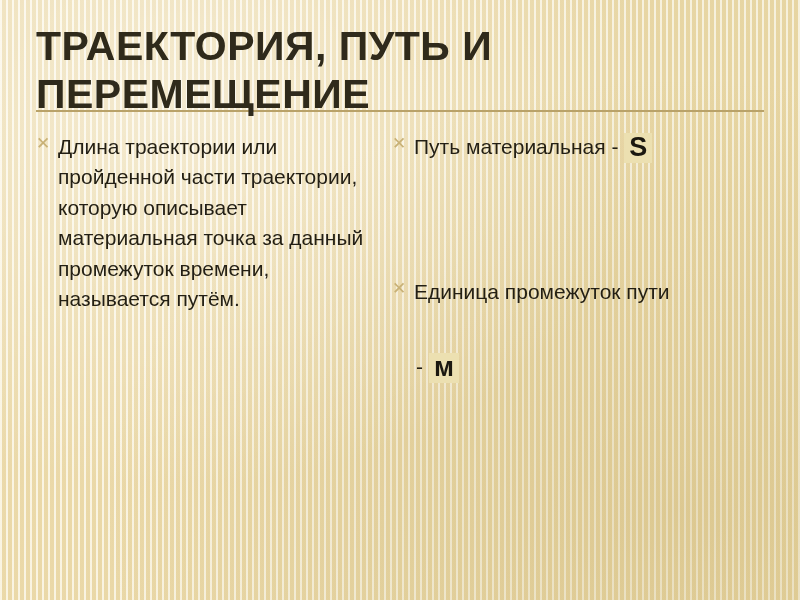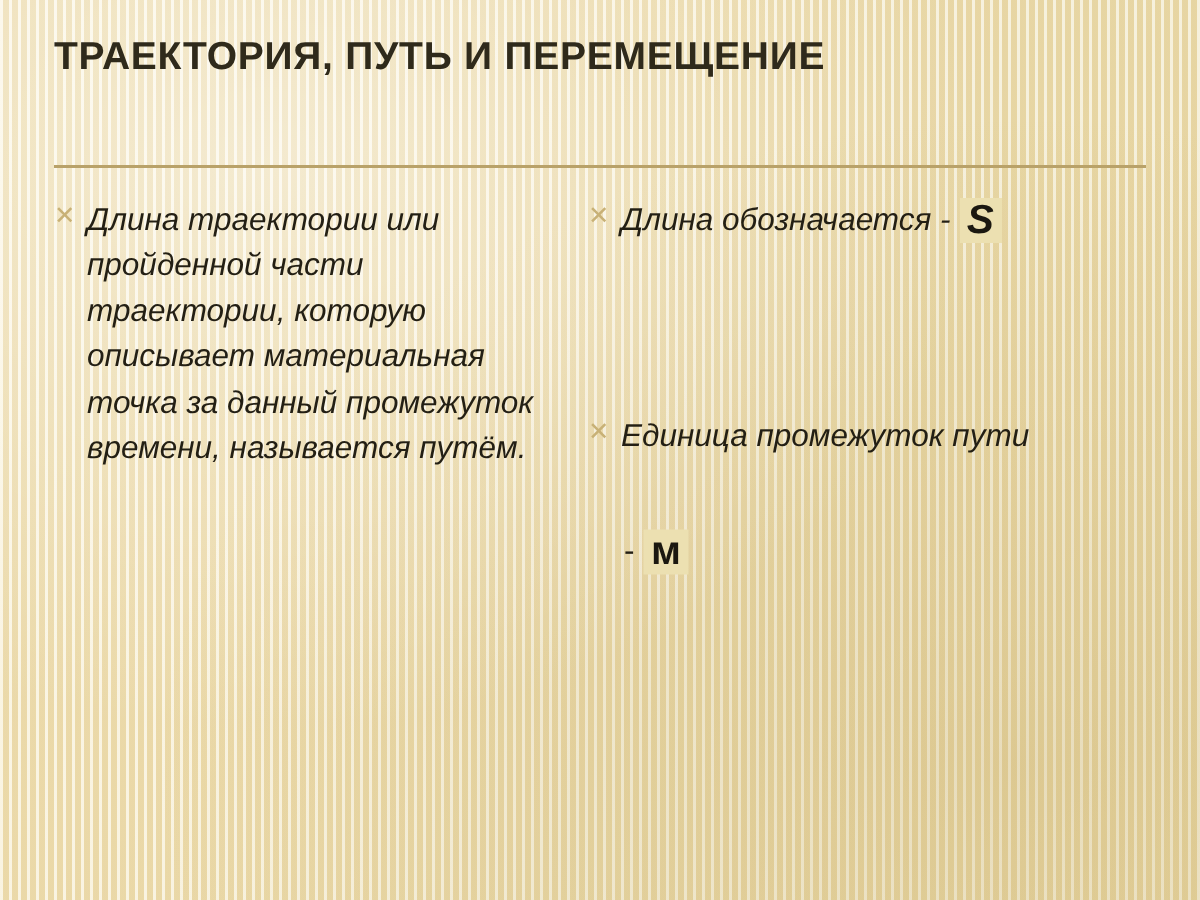--- a/index.html
+++ b/index.html
@@ -35,21 +35,21 @@
     left: 0; top: 0; right: 0; bottom: 0;
     background: radial-gradient(ellipse at 22% 18%, rgba(255,255,255,0.45) 0%, rgba(255,255,255,0.0) 55%),
                 radial-gradient(ellipse at 85% 85%, rgba(196,170,105,0.28) 0%, rgba(196,170,105,0.0) 60%);
     pointer-events: none;
   }
   .title {
     position: absolute;
     left: 36px;
     top: 22px;
     width: 720px;
-    font-size: 26px;
+    font-size: 41px;
     line-height: 1.18;
     font-weight: bold;
     color: #2f2a1b;
     text-transform: uppercase;
     letter-spacing: 0.5px;
     z-index: 3;
   }
   .title-rule {
     position: absolute;
     left: 36px;
@@ -85,21 +85,20 @@
     font-size: 17px;
     line-height: 1.45;
     text-align: left;
     user-select: none;
   }
   .bullet-text {
     flex: 1 1 auto;
     font-size: 21px;
     line-height: 1.45;
     color: #231f14;
-    font-style: italic;
   }
   .spacer-lg { height: 104px; }
   .sym {
     display: inline-block;
     background: #ece0b1;
     padding: 0 5px;
     font-weight: bold;
     font-size: 27px;
     line-height: 1.1;
     color: #1b1810;
@@ -128,21 +127,21 @@
       <span class="bullet-mark">✕</span>
       <span class="bullet-text">Длина траектории или пройденной части траектории, которую описывает материальная точка за данный промежуток времени, называется путём.</span>
     </div>
   </div>
 
   <div class="col col-right">
 
     <div class="bullet">
       <span class="bullet-mark">✕</span>
       <span class="bullet-text">
-        <span>Длина обозначается - </span><span class="sym">S</span>
+        <span>Путь материальная - </span><span class="sym">S</span>
       </span>
     </div>
 
     <div class="spacer-lg"></div>
 
     <div class="bullet">
       <span class="bullet-mark">✕</span>
       <span class="bullet-text">Единица промежуток пути</span>
     </div>
 

